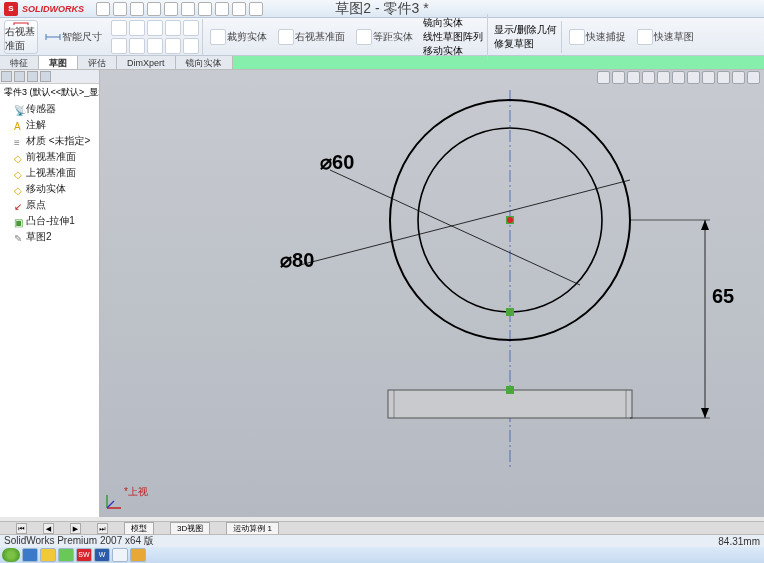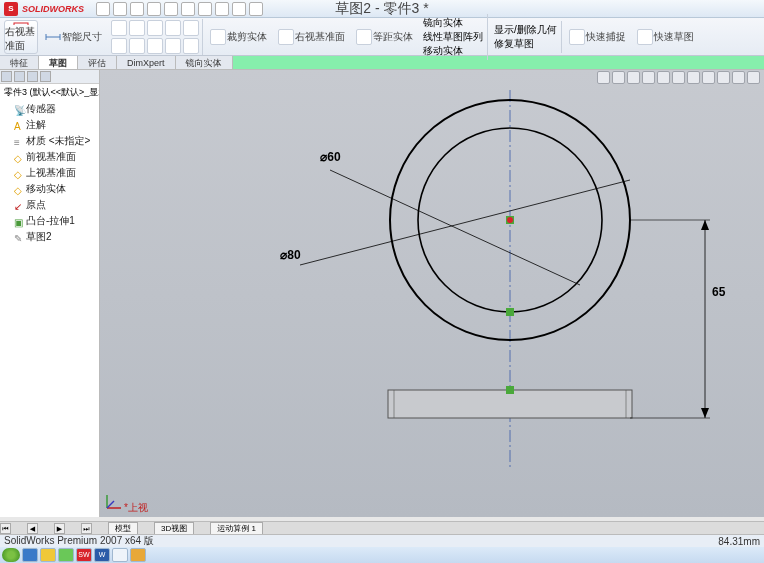--- a/index.html
+++ b/index.html
@@ -35,25 +35,25 @@
 .ft-item { padding: 1px 2px 1px 14px; font-size: 9px; color: #222; display: flex; align-items: center; gap: 3px; white-space: nowrap; }
 .ft-glyph { width: 9px; height: 9px; display: inline-block; }
 
 
 .viewport { flex: 1; position: relative; background: linear-gradient(#c7cad0,#b5bac2); }
 .vp-toolbar { position: absolute; top: 1px; right: 4px; display: flex; gap: 2px; }
 .vp-ico { width: 13px; height: 13px; border: 1px solid #a0a4ac; background: #e8eaef; border-radius: 2px; }
 
 
 .drawing { position: absolute; inset: 0; }
-.dim-label { position: absolute; font-family: Arial; font-size: 12px; font-weight: bold; color: #000; }
+.dim-label { position: absolute; font-family: Arial; font-size: 20px; font-weight: bold; color: #000; }
 .axis-label { position:absolute; font-size:10px; color:#c02020; }
 
 
-.sheet-tabs { position: absolute; bottom: 29px; left:0; right:0; height: 13px; background: #dcdcdc; display:flex; align-items:center; border-top: 1px solid #bbb; padding-left:0; gap:16px; }
+.sheet-tabs { position: absolute; bottom: 29px; left:0; right:0; height: 13px; background: #dcdcdc; display:flex; align-items:center; border-top: 1px solid #bbb; padding-left:16px; gap:16px; }
 .sheet-btn { width:11px; height:11px; background:#eee; border:1px solid #aaa; font-size:7px; text-align:center; line-height:9px; }
 .sheet-tab { padding:0 6px; font-size:8px; background:#f4f4f4; border:1px solid #aaa; border-bottom:none; }
 
 .status-bar { position: absolute; bottom: 16px; left:0; right:0; height: 13px; background: #e8eef6; border-top: 1px solid #bbb; display:flex; align-items:center; padding:0 4px; font-size:9px; color:#333; justify-content:space-between; }
 .taskbar { position: absolute; bottom: 0; left:0; right:0; height: 16px; background: linear-gradient(#dceaf8,#c6daf0); display:flex; align-items:center; padding:0 2px; gap:2px; }
 .tb-start { width:18px; height:14px; border-radius:7px; background: radial-gradient(circle,#7bc143 30%,#3a8b1e); }
 .tb-ico { width:16px; height:14px; border:1px solid #a0b8d0; background:#eef4fa; border-radius:2px; }
 
 .triad { position:absolute; left:4px; bottom:6px; width:20px; height:20px; }
 </style>
@@ -237,21 +237,21 @@
 
     <div class="dim-label" style="left:220px; top:80px">⌀60</div>
     <div class="dim-label" style="left:180px; top:178px">⌀80</div>
     <div class="dim-label" style="left:612px; top:215px">65</div>
 
     <svg class="triad" viewBox="0 0 20 20">
       <line x1="3" y1="17" x2="3" y2="4" stroke="#3a9a3a" stroke-width="1.5"></line>
       <line x1="3" y1="17" x2="17" y2="17" stroke="#c02020" stroke-width="1.5"></line>
       <line x1="3" y1="17" x2="10" y2="10" stroke="#3838c0" stroke-width="1.5"></line>
     </svg>
-    <div class="axis-label" style="left:24px; bottom:2px">*上视</div>
+    <div class="axis-label" style="left:24px; bottom:18px">*上视</div>
   </div>
 </div>
 
 <div class="sheet-tabs">
   <div class="sheet-btn">⏮</div>
   <div class="sheet-btn">◀</div>
   <div class="sheet-btn">▶</div>
   <div class="sheet-btn">⏭</div>
   <div class="sheet-tab">模型</div>
   <div class="sheet-tab">3D视图</div>

